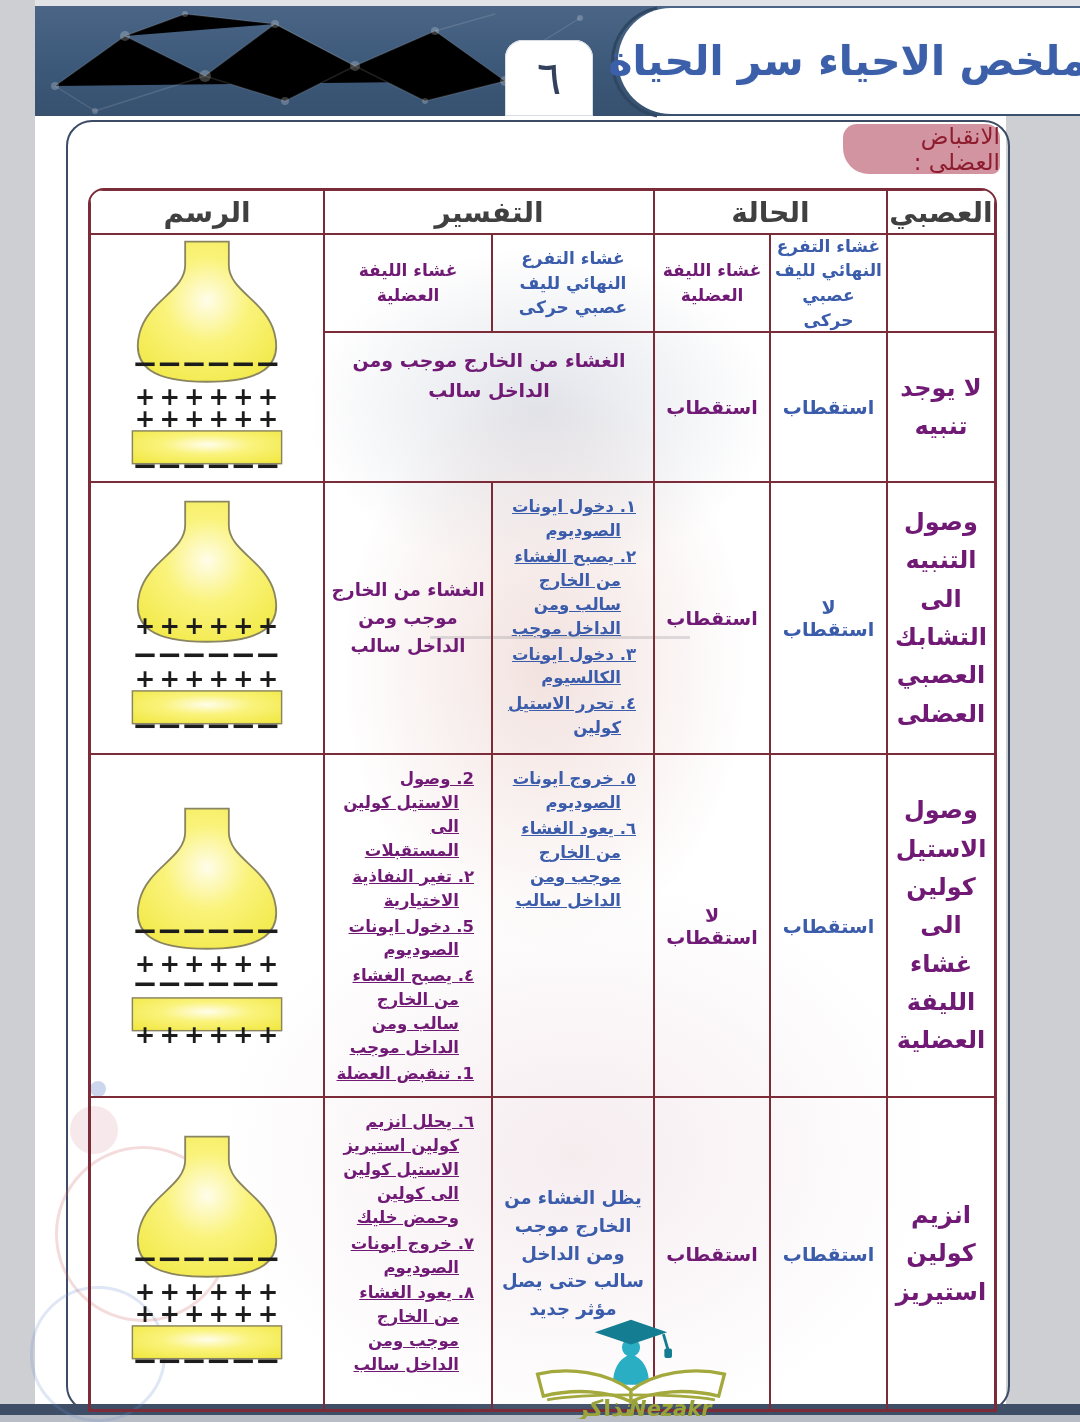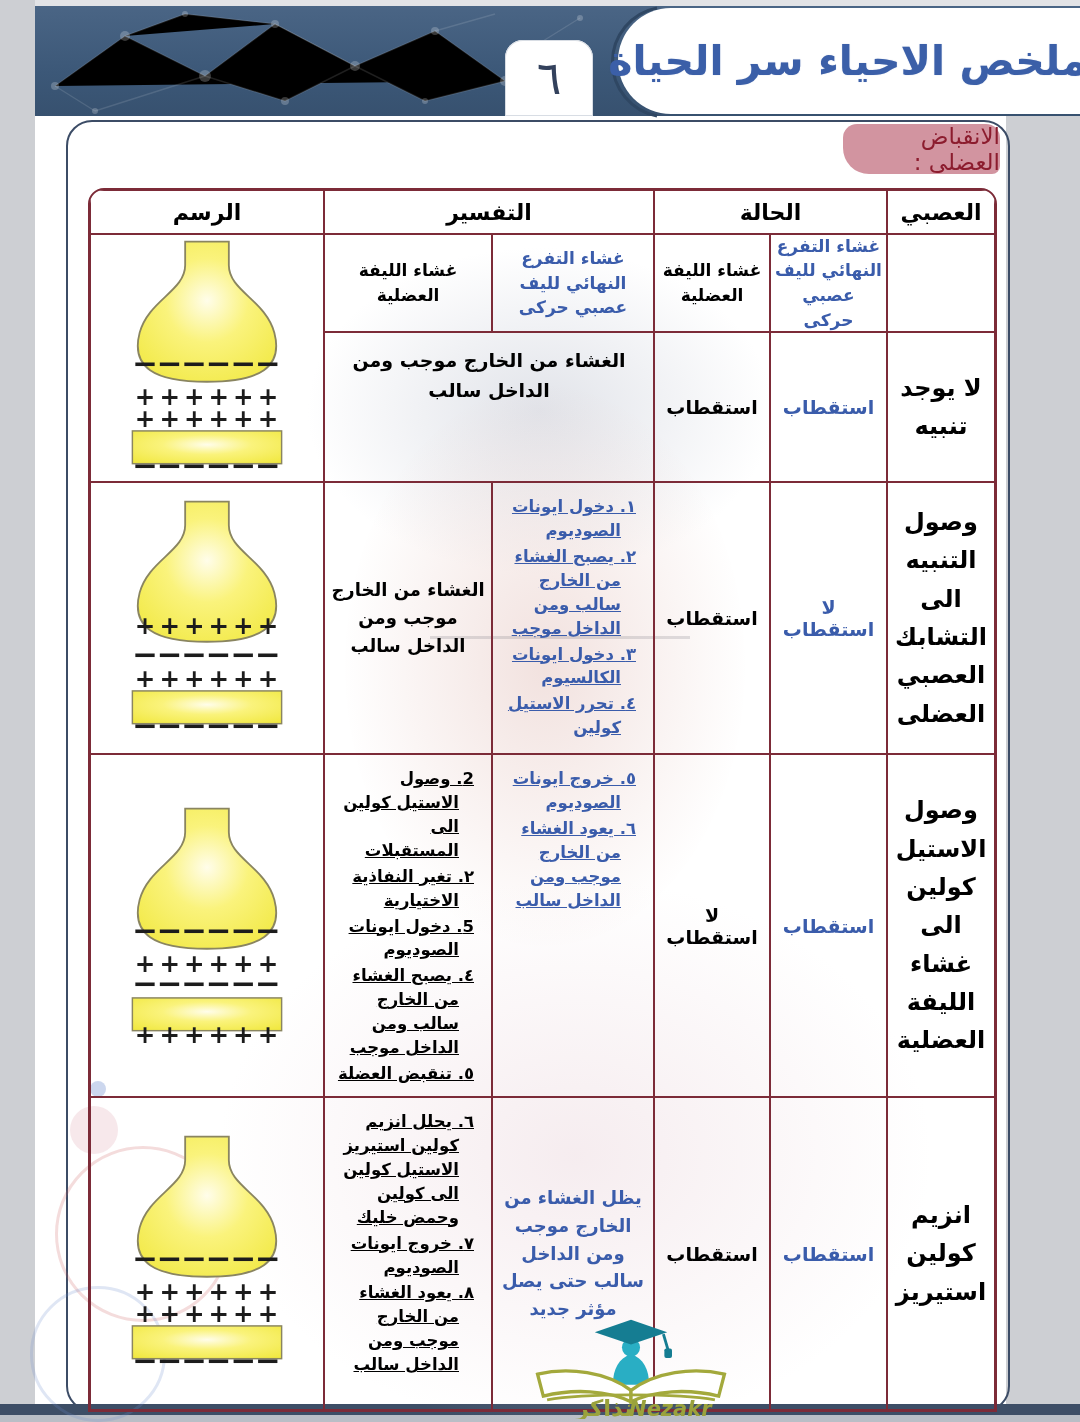--- a/index.html
+++ b/index.html
@@ -45,22 +45,22 @@
 
   
   .sheet{position:absolute;left:88px;top:188px;width:905px;height:1220px;z-index:3;
     display:grid;direction:rtl;
     grid-template-columns:108px 117px 116px 162px 168px 234px;
     grid-template-rows:44px 98px 150px 272px 343px 313px;
     border:2px solid #7c2b38;border-radius:16px 16px 0 0;overflow:hidden;background:transparent;}
   .cell{border:1px solid #7c2b38;display:flex;align-items:center;justify-content:center;
     text-align:center;padding:4px;box-sizing:border-box;background:transparent;}
   .cell.top{align-items:flex-start;}
-  .hdr{color:#000000;font-weight:bold;font-size:22px;}
-  .red{color:#000000;}
+  .hdr{color:#404040;font-weight:bold;font-size:28px;}
+  .red{color:#701a75;}
   .blue{color:#3a5cab;}
   .lbl{font-size:17px;font-weight:bold;line-height:1.45;}
   .stim{font-size:24px;font-weight:bold;line-height:1.6;}
   .state{font-size:19px;font-weight:bold;}
   .expl{font-size:19px;font-weight:bold;line-height:1.6;}
   .expl-sm{font-size:18px;font-weight:bold;line-height:1.55;}
   .list{display:block;width:100%;font-size:16.5px;font-weight:bold;line-height:1.45;
     text-align:right;padding:8px 8px 4px 4px;}
   .list .li{text-indent:-15px;padding-right:20px;margin-bottom:2px;text-decoration:underline;}
   .drawcell{align-items:center;}
@@ -241,21 +241,21 @@
           <div class="li">٥. خروج ايونات الصوديوم</div>
           <div class="li">٦. يعود الغشاء من الخارج موجب ومن الداخل سالب</div>
         </div>
     </div>
     <div class="cell top" style="grid-row:5;grid-column:5">
       <div class="list red">
           <div class="li">2. وصول الاستيل كولين الى المستقبلات</div>
           <div class="li">٢. تغير النفاذية الاختيارية</div>
           <div class="li">5. دخول ايونات الصوديوم</div>
           <div class="li">٤. يصبح الغشاء من الخارج سالب ومن الداخل موجب</div>
-          <div class="li">٥. تنقبض العضلة</div>
+          <div class="li">1. تنقبض العضلة</div>
         </div>
     </div>
     <div class="cell drawcell" style="grid-row:5;grid-column:6">
       <div class="membrane-drawing">
           <svg viewBox="0 0 200 264">
        <path d="M76,4 L124,4 L124,30 C124,58 164,68 174,104 C184,142 158,158 100,158
                 C42,158 16,142 26,104 C36,68 76,58 76,30 Z" fill="url(#gy)" stroke="#8a8560" stroke-width="2"></path>
        <text x="32" y="150" text-anchor="middle" font-size="34" font-weight="bold" fill="#1c1c1c" font-family="DejaVu Sans,sans-serif">−</text>
             <text x="59" y="150" text-anchor="middle" font-size="34" font-weight="bold" fill="#1c1c1c" font-family="DejaVu Sans,sans-serif">−</text>
             <text x="86" y="150" text-anchor="middle" font-size="34" font-weight="bold" fill="#1c1c1c" font-family="DejaVu Sans,sans-serif">−</text>

